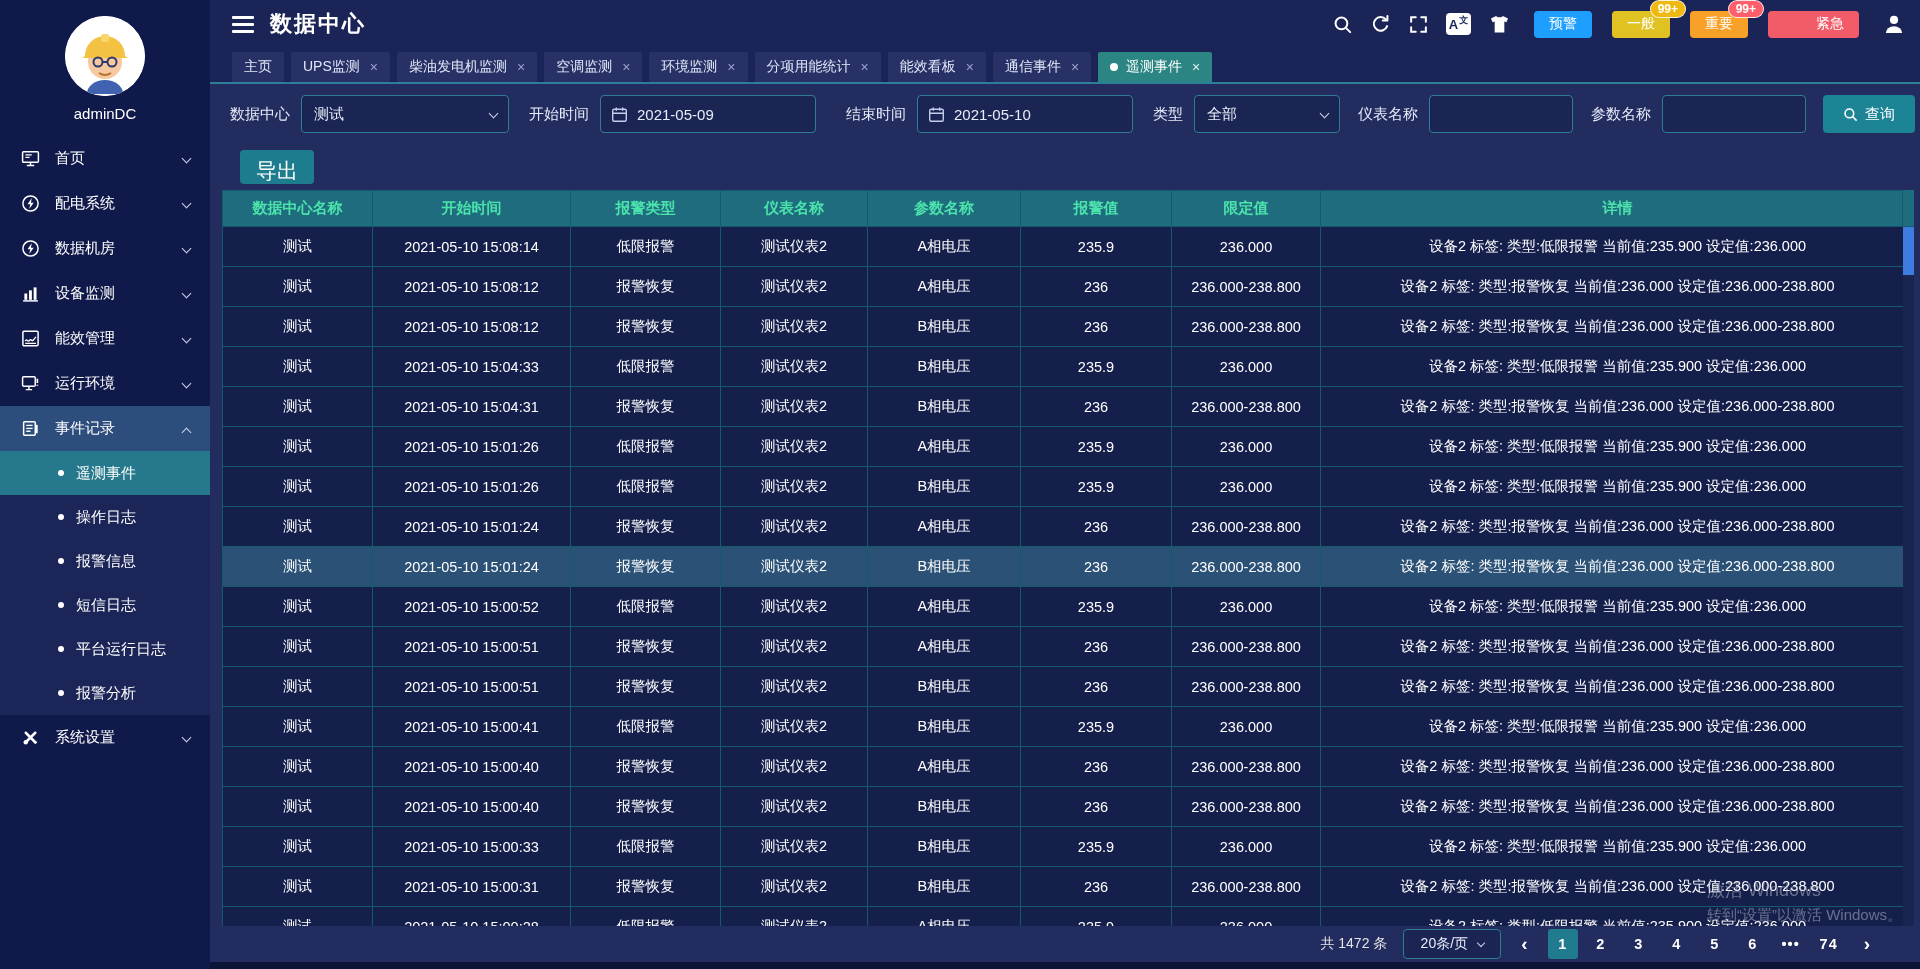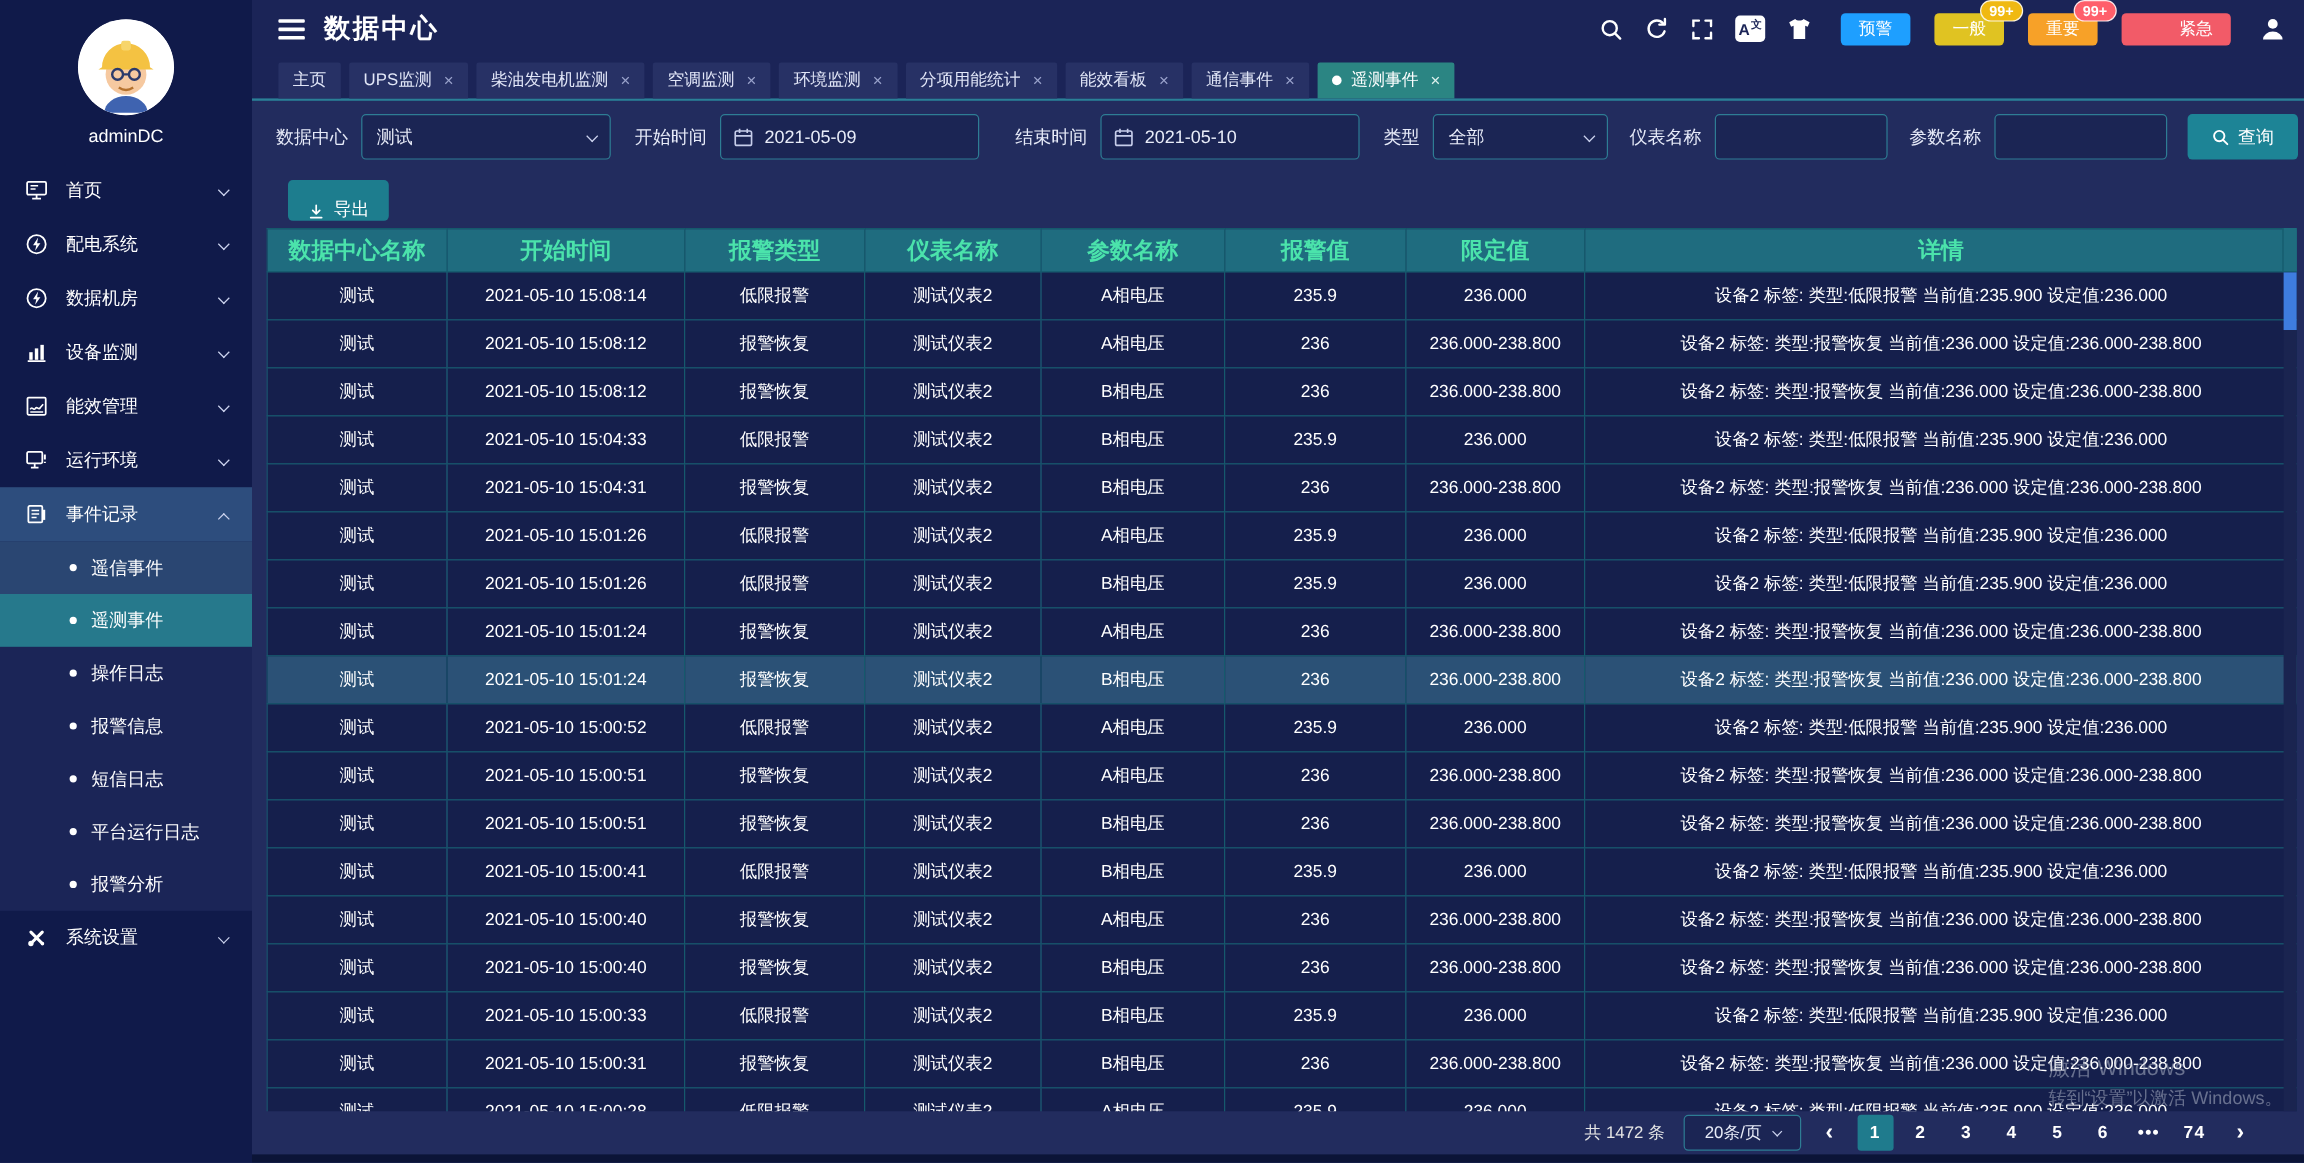--- a/index.html
+++ b/index.html
@@ -53,26 +53,26 @@
   .f-select { padding:0 28px 0 12px; }
   .f-select .caret { position:absolute; right:11px; top:14px; }
   .f-sel-dc { width:208px; }
   .f-sel-type { width:146px; }
   .f-date { width:216px; padding:0 10px; gap:9px; }
   .f-input { width:144px; }
   .query-btn { height:38px; width:92px; margin-left:6px; background:#1d8496; border:none; border-radius:4px; color:#fff; font-size:15px; display:flex; align-items:center; justify-content:center; gap:7px; cursor:pointer; font-family:inherit; }
 
   
   .exportbar { height:46px; display:flex; align-items:center; padding-left:30px; }
-  .export-btn { height:34px; padding:0 16px; background:#1d7d8e; border:none; border-radius:4px; color:#fff; font-size:15px; display:flex; align-items:flex-end; gap:7px; cursor:pointer; font-family:inherit; }
+  .export-btn { height:34px; padding:0 16px; background:#1d7d8e; border:none; border-radius:4px; color:#fff; font-size:21px; display:flex; align-items:center; gap:7px; cursor:pointer; font-family:inherit;flex-direction:column; }
 
   
   .table-wrap { position:relative; margin-left:12px; width:1692px; height:736px; overflow:hidden; }
   table { border-collapse:collapse; table-layout:fixed; width:1692px; }
-  th { height:36px; background:#1f6c7f; color:#4be3ab; font-size:19px; font-weight:bold; border:1px solid #15596c; }
+  th { height:36px; background:#1f6c7f; color:#4be3ab; font-size:15px; font-weight:bold; border:1px solid #15596c; }
   td { height:40px; background:#151f4c; color:#fff; font-size:14.5px; text-align:center; border:1px solid #15596c; white-space:nowrap; overflow:hidden; }
   tr.hl td { background:#2b5176; }
   .vscroll { position:absolute; top:0; right:0; width:12px; height:736px; }
   .vscroll .vs-head { position:absolute; top:0; left:0; width:12px; height:36px; background:#1f6c7f; border-left:1px solid #15596c; }
   .vscroll .vs-thumb { position:absolute; top:37px; left:1px; width:11px; height:48px; background:#3e7cdf; }
   .vscroll .vs-track { position:absolute; top:85px; left:1px; width:11px; bottom:0; background:#1a2450; }
 
   
   .pagebar { height:36px; display:flex; align-items:center; justify-content:flex-end; padding-right:46px; gap:16px; font-size:14px; }
   .pg-total { color:#e5e5e5; }
@@ -182,24 +182,20 @@
           <svg width="19" height="19" viewBox="0 0 18 18">
             <rect x="2.5" y="2.5" width="11" height="13" rx="1" fill="none" stroke="#fff" stroke-width="1.4"></rect>
             <path d="M5 6h6 M5 8.8h6 M5 11.6h4" stroke="#fff" stroke-width="1.2"></path>
             <rect x="13.8" y="5.5" width="2" height="8" fill="#fff"></rect>
           </svg>
         </span>
         <span>事件记录</span>
         <span class="caret up"></span>
       </div>
       <div class="submenu">
-        <div class="sub-item hl">
-          <span class="bullet"></span>
-          <span>遥信事件</span>
-        </div>
         <div class="sub-item active">
           <span class="bullet"></span>
           <span>遥测事件</span>
         </div>
         <div class="sub-item">
           <span class="bullet"></span>
           <span>操作日志</span>
         </div>
         <div class="sub-item">
           <span class="bullet"></span>

